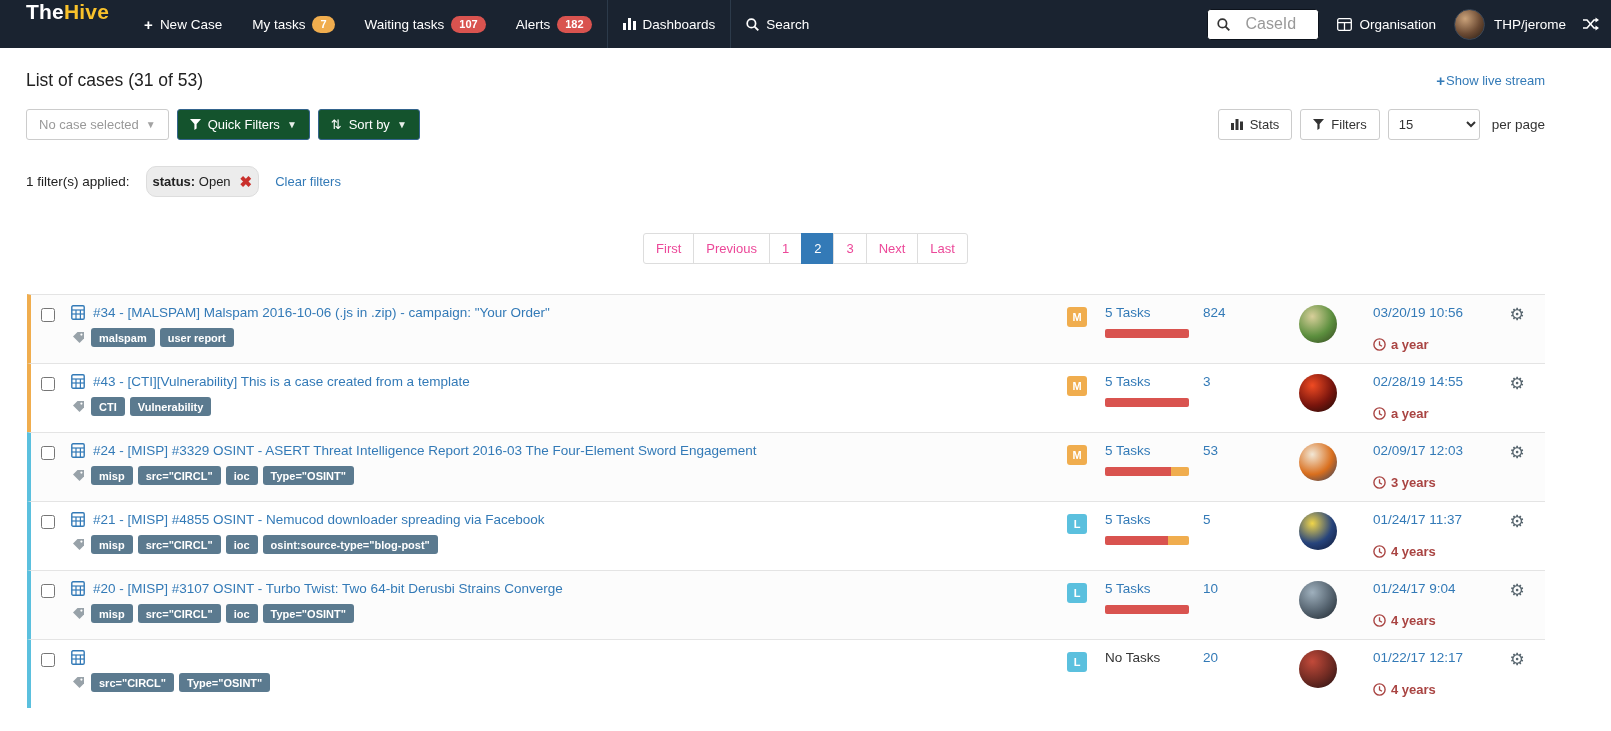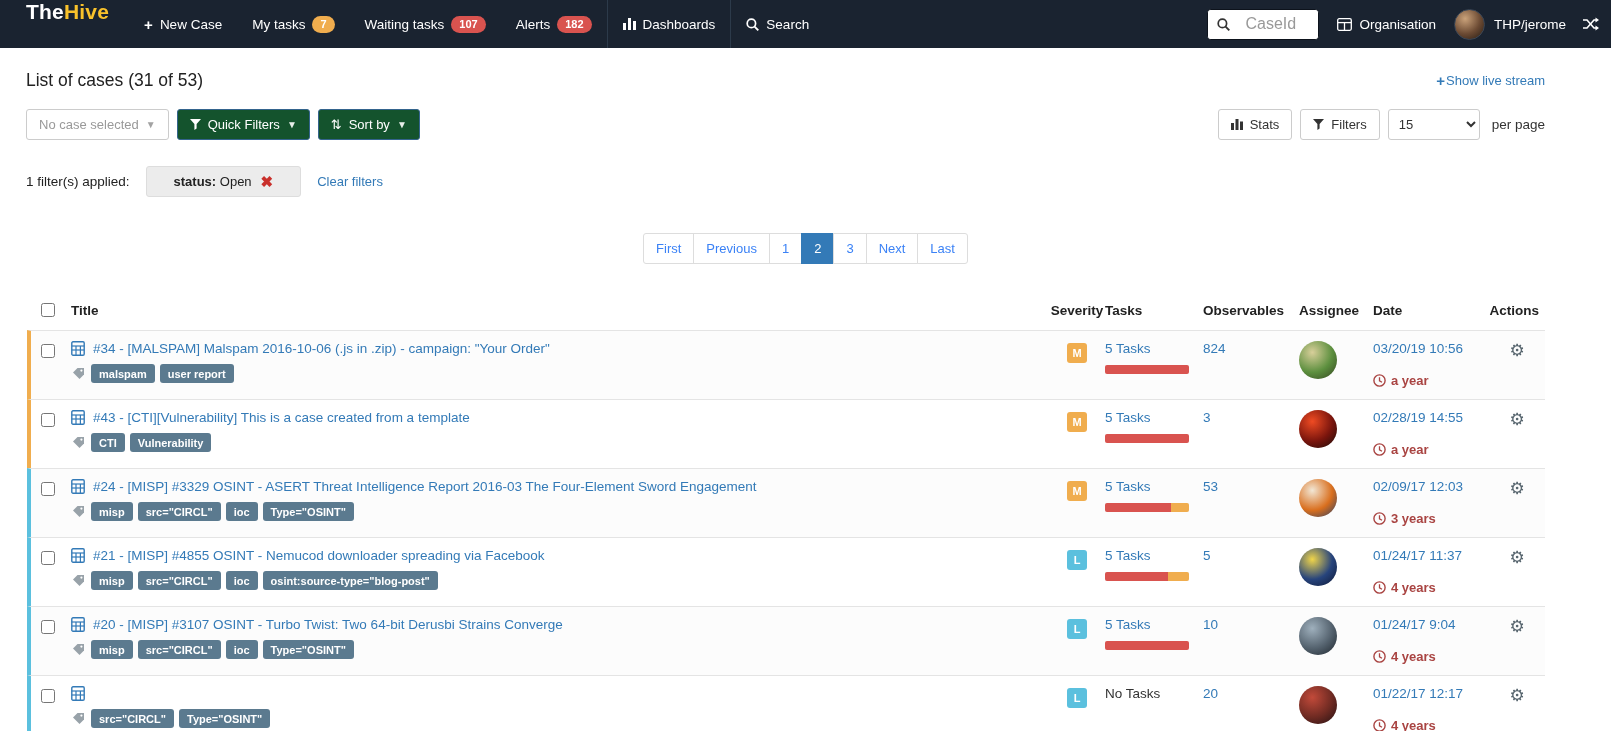--- a/index.html
+++ b/index.html
@@ -36,28 +36,28 @@
        border-radius:3px;border:1px solid #ccc;background:#fff;color:#333;cursor:pointer;white-space:nowrap}
   .btn-muted{color:#999}
   .btn-primary{background:#14532d;border-color:#34648d;color:#fff;font-weight:normal}
   .caret{font-size:10px;opacity:.9}
   .tb-right{margin-left:auto;display:flex;align-items:center;gap:8px}
   select{height:31px;width:92px;border:1px solid #ccc;border-radius:3px;font-size:13px;color:#333;padding:0 6px;background:#fff}
   .pp-label{font-size:13.5px;margin-left:4px}
 
   
   .filter-row{display:flex;align-items:center;gap:16px;padding:26px 66px 0 26px;font-size:13.5px;color:#222}
-  .filter-chip{display:flex;align-items:center;gap:9px;background:#ececec;border:1px solid #ddd;border-radius:3px;
-               padding:7px 27px;font-size:13px}
+  .filter-chip{display:flex;align-items:center;gap:9px;background:#ececec;border:1px solid #ddd;border-radius:10px;
+               padding:7px 6px;font-size:13px}
   .chip-x{color:#c9302c;font-weight:bold;font-size:15px;cursor:pointer;line-height:1}
   .link{color:#337ab7;font-size:13px}
 
   
   .pagination{display:flex;justify-content:center;margin-top:36px}
-  .page-btn{padding:7px 12px;border:1px solid #ddd;margin-left:-1px;background:#fff;color:#3b82f6;
+  .page-btn{padding:7px 12px;border:1px solid #ddd;margin-left:-1px;background:#fff;color:#ec4899;
             font-size:13px;cursor:pointer;font-family:inherit}
   .page-btn:first-child{border-radius:3px 0 0 3px;margin-left:0}
   .page-btn:last-child{border-radius:0 3px 3px 0}
   .page-btn.active{background:#337ab7;border-color:#337ab7;color:#fff}
 
   
   .case-table{margin:30px 66px 0 27px}
   .thead{display:flex;align-items:center;font-weight:bold;font-size:13.5px;color:#222;
          padding:6px 0 10px;border-left:4px solid transparent}
   .trow{display:flex;border-top:1px solid #e4e4e4;border-left:4px solid #ccc;padding:10px 0 11px;min-height:64px;background:#fff}
@@ -235,30 +235,20 @@
   <button class="page-btn">First</button>
   <button class="page-btn">Previous</button>
   <button class="page-btn">1</button>
   <button class="page-btn active">2</button>
   <button class="page-btn">3</button>
   <button class="page-btn">Next</button>
   <button class="page-btn">Last</button>
 </div>
 
 <div class="case-table">
-  <div class="thead">
-    <div class="c-check"><input type="checkbox" style=""></div>
-    <div class="c-title">Title</div>
-    <div class="c-sev center">Severity</div>
-    <div class="c-tasks">Tasks</div>
-    <div class="c-obs">Observables</div>
-    <div class="c-ass">Assignee</div>
-    <div class="c-date">Date</div>
-    <div class="c-act right">Actions</div>
-  </div>
   <div>
   <div class="trow" style="border-left-color: rgb(240, 173, 78);">
     <div class="c-check"><input type="checkbox" style=""></div>
     <div class="c-title">
       <div class="title-line">
         <span>
           <svg width="14" height="15" viewBox="0 0 14 15">
                 <rect x="0.8" y="0.8" width="12.4" height="13.4" rx="1.2" fill="none" stroke="#337ab7" stroke-width="1.4"></rect>
                 <line x1="0.8" y1="5" x2="13.2" y2="5" stroke="#337ab7" stroke-width="1.2"></line>
                 <line x1="0.8" y1="9" x2="13.2" y2="9" stroke="#337ab7" stroke-width="1.2"></line>

